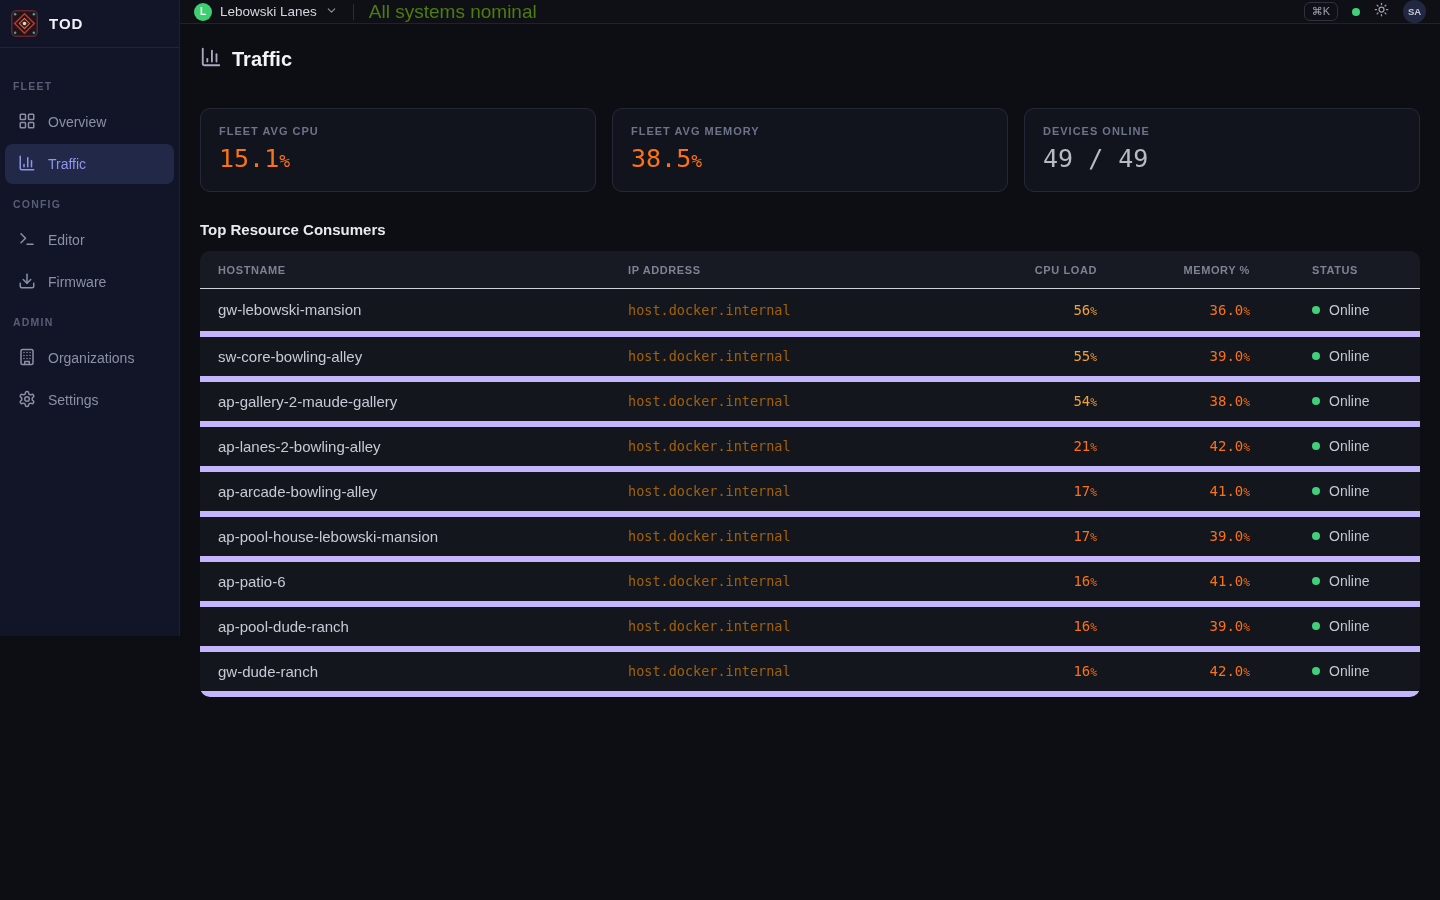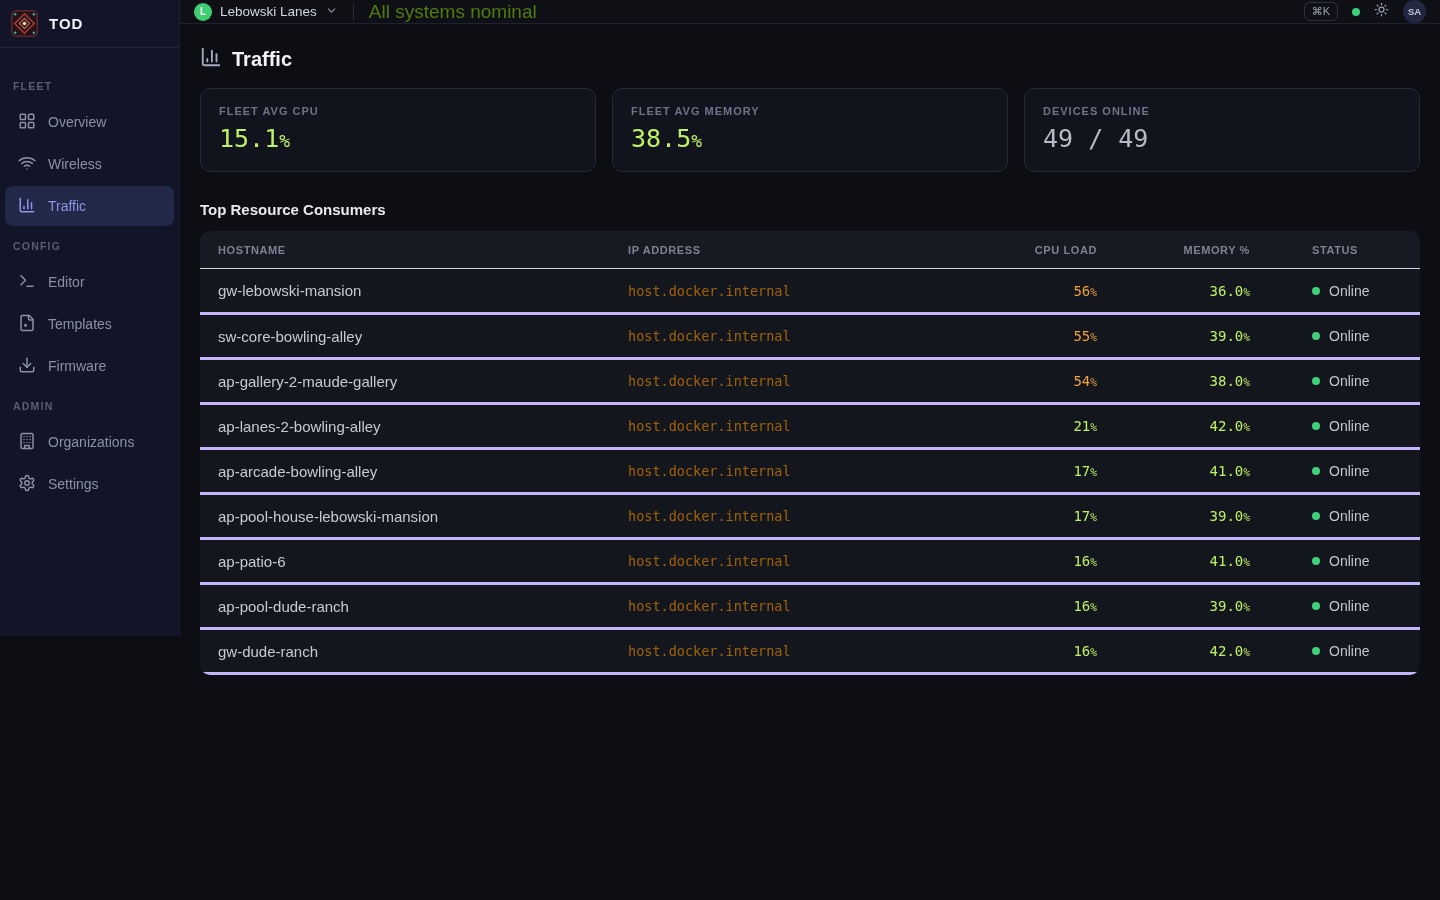--- a/index.html
+++ b/index.html
@@ -52,44 +52,44 @@
   .user-avatar { width:23px; height:23px; border-radius:50%; background:#222842;
     color:#c3c7d4; font-size:9.5px; font-weight:bold; display:flex; align-items:center;
     justify-content:center; cursor:pointer; }
 
   
   .content { padding:22px 20px 0; }
   .page-title-row { display:flex; align-items:center; gap:10px; }
   .page-title-row svg { width:22px; height:22px; color:#a6abc0; }
   .page-title { color:#f3f4f8; font-size:20px; font-weight:600; }
 
-  .stats-grid { display:grid; grid-template-columns:repeat(3,1fr); gap:16px; margin-top:16px; }
+  .stats-grid { display:grid; grid-template-columns:repeat(3,1fr); gap:16px; margin-top:36px; }
   .stat-card { background:#12141d; border:1px solid #252838; border-radius:10px;
     height:84px; padding:16px 18px; }
   .stat-label { font-size:11px; letter-spacing:1px; color:#6d7389; font-weight:bold; }
   .stat-value { font-family:"DejaVu Sans Mono", monospace; font-size:25px; margin-top:7px; }
   .stat-value .pct { font-size:0.72em; }
-  .c-green { color:#bef264; }
+  .c-green { color:#f97316; }
   .c-amber { color:#efa13c; }
   .c-muted { color:#b6bac6; }
 
   .section-title { margin-top:29px; font-size:15px; font-weight:600; color:#e8eaef; }
 
   .table-wrap { margin-top:13px; border-radius:10px; overflow:hidden; background:#14161e; }
   table { width:100%; border-collapse:collapse; table-layout:fixed; }
   col.c-host { width:auto; } col.c-ip { width:342px; } col.c-cpu { width:140px; }
   col.c-mem { width:152px; } col.c-status { width:158px; }
   thead th { background:#181a23; font-size:11px; letter-spacing:.6px; color:#7d8295;
     font-weight:bold; text-align:left; padding:13px 0 12px;
     border-bottom:1px solid #cdd1d9; }
   th.th-host { padding-left:18px; }
   th.th-cpu, th.th-mem { text-align:right; }
   th.th-cpu { padding-right:13px; } th.th-mem { padding-right:12px; }
   th.th-status { padding-left:50px; }
-  tbody td { height:45px; border-bottom:3px solid #c4b5fd; font-size:15px; color:#c7cad4; }
+  tbody td { height:45px; border-bottom:6px solid #c4b5fd; font-size:15px; color:#c7cad4; }
   td.td-host { padding-left:18px; }
   td.td-ip { font-family:"DejaVu Sans Mono", monospace; font-size:13.5px; color:#a16207; }
   td.td-cpu, td.td-mem { font-family:"DejaVu Sans Mono", monospace; font-size:14px; text-align:right; }
   td.td-cpu { padding-right:13px; } td.td-mem { padding-right:12px; }
   td .pct-sm { font-size:0.8em; }
   td.td-status { padding-left:50px; }
   .status-inner { display:flex; align-items:center; gap:9px; }
   .dot { width:8px; height:8px; border-radius:50%; background:#3fd07a; }
   .status-text { font-size:14px; color:#c3c7d1; }
 </style>
@@ -122,29 +122,20 @@
       <div class="nav-item">
         <span><svg viewBox="0 0 24 24" width="18" height="18" fill="none" stroke="currentColor" stroke-width="2" stroke-linecap="round" stroke-linejoin="round">
               <rect x="3" y="3" width="7" height="7" rx="1"></rect>
               <rect x="14" y="3" width="7" height="7" rx="1"></rect>
               <rect x="14" y="14" width="7" height="7" rx="1"></rect>
               <rect x="3" y="14" width="7" height="7" rx="1"></rect>
             </svg></span>
         <span>Overview</span>
       </div>
 
-      <div class="nav-item">
-        <span><svg viewBox="0 0 24 24" width="18" height="18" fill="none" stroke="currentColor" stroke-width="2" stroke-linecap="round" stroke-linejoin="round">
-              <path d="M5 12.55a11 11 0 0 1 14.08 0"></path>
-              <path d="M1.42 9a16 16 0 0 1 21.16 0"></path>
-              <path d="M8.53 16.11a6 6 0 0 1 6.95 0"></path>
-              <line x1="12" y1="20" x2="12.01" y2="20"></line>
-            </svg></span>
-        <span>Wireless</span>
-      </div>
 
       <div class="nav-item active">
         <span><svg viewBox="0 0 24 24" width="18" height="18" fill="none" stroke="currentColor" stroke-width="2" stroke-linecap="round" stroke-linejoin="round">
               <path d="M3 3v16a2 2 0 0 0 2 2h16"></path>
               <path d="M18 17V9"></path>
               <path d="M13 17V5"></path>
               <path d="M8 17v-3"></path>
             </svg></span>
         <span>Traffic</span>
       </div>
@@ -152,28 +143,20 @@
       <div class="nav-section-label">CONFIG</div>
 
       <div class="nav-item">
         <span><svg viewBox="0 0 24 24" width="18" height="18" fill="none" stroke="currentColor" stroke-width="2" stroke-linecap="round" stroke-linejoin="round">
               <polyline points="4 17 10 11 4 5"></polyline>
               <line x1="12" y1="19" x2="20" y2="19"></line>
             </svg></span>
         <span>Editor</span>
       </div>
 
-      <div class="nav-item">
-        <span><svg viewBox="0 0 24 24" width="18" height="18" fill="none" stroke="currentColor" stroke-width="2" stroke-linecap="round" stroke-linejoin="round">
-              <path d="M15 2H6a2 2 0 0 0-2 2v16a2 2 0 0 0 2 2h12a2 2 0 0 0 2-2V7Z"></path>
-              <path d="M14 2v4a2 2 0 0 0 2 2h4"></path>
-              <circle cx="10" cy="15" r="1"></circle>
-            </svg></span>
-        <span>Templates</span>
-      </div>
 
       <div class="nav-item">
         <span><svg viewBox="0 0 24 24" width="18" height="18" fill="none" stroke="currentColor" stroke-width="2" stroke-linecap="round" stroke-linejoin="round">
               <path d="M21 15v4a2 2 0 0 1-2 2H5a2 2 0 0 1-2-2v-4"></path>
               <polyline points="7 10 12 15 17 10"></polyline>
               <line x1="12" y1="3" x2="12" y2="15"></line>
             </svg></span>
         <span>Firmware</span>
       </div>
 

